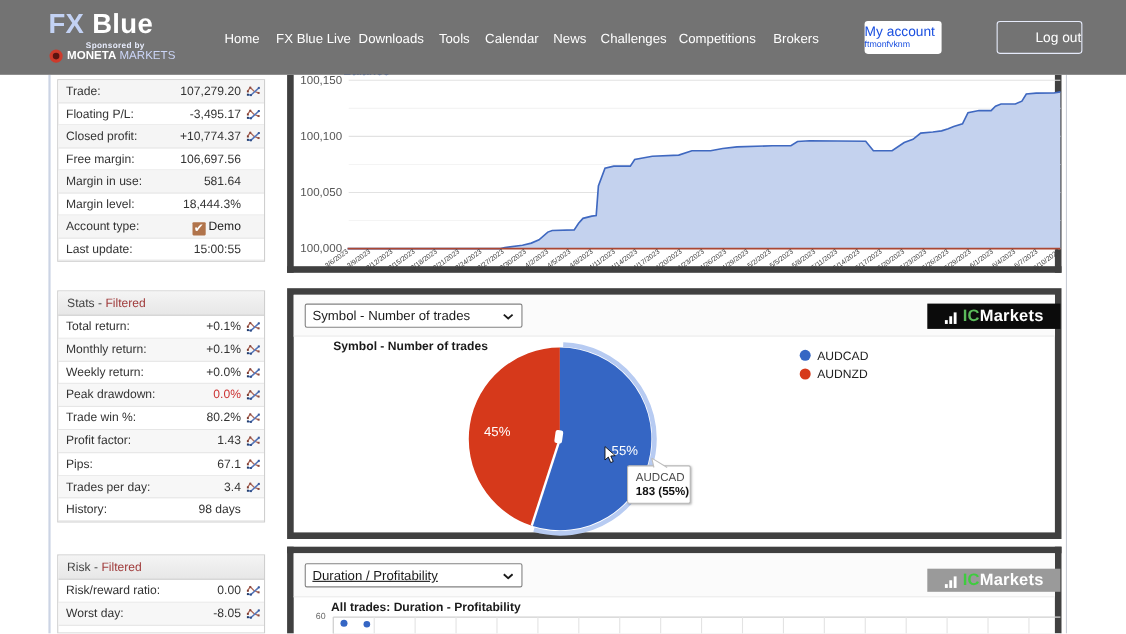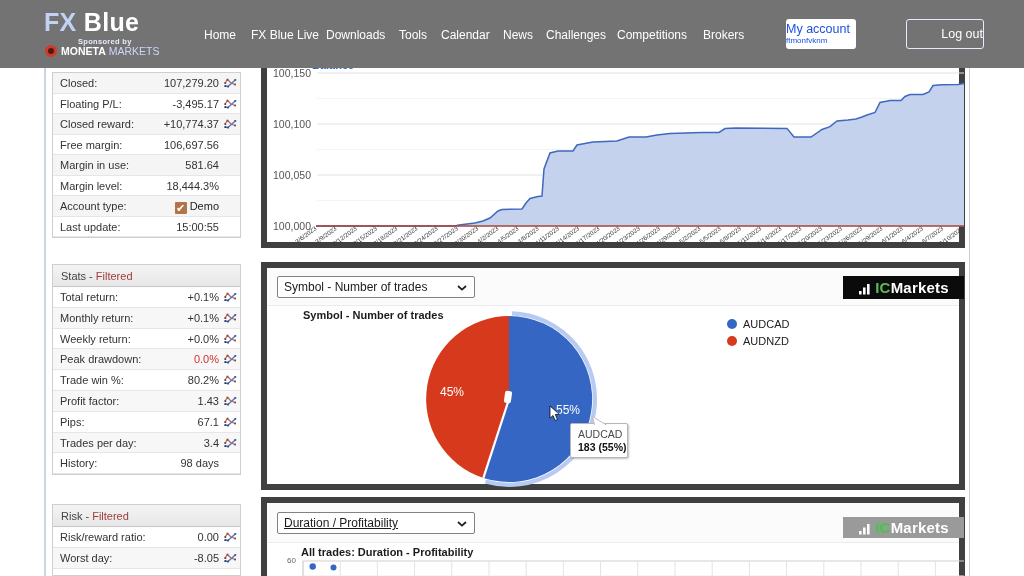--- a/index.html
+++ b/index.html
@@ -188,21 +188,21 @@
         <line x1="668.4" y1="58" x2="668.4" y2="79" stroke="#e3e3e3" stroke-width="1"></line>
     <line x1="36" y1="73" x2="697" y2="73" stroke="#ededed"></line>
     <line x1="36" y1="58" x2="36" y2="79" stroke="#cfcfcf"></line>
     <circle cx="45.7" cy="63.5" r="3.2" fill="#3566c4"></circle>
     <circle cx="66.5" cy="64.5" r="3" fill="#3566c4"></circle>
   </svg>
 </div>
 
 <div class="panel" id="p1" style="top:72px;">
 <div class="trow">
-        <span class="tl">Closed:</span>
+        <span class="tl">Trade:</span>
         <span class="tv ">107,279.20</span>
         <svg class="ticon" width="13" height="10" viewBox="0 0 13 10">
           <polyline points="1,5 3.5,1.5 7,5 11,6.5" fill="none" stroke="#b06a5a" stroke-width="1.2"></polyline>
           <polyline points="1,8 4,8.6 11.5,1.8" fill="none" stroke="#5577bb" stroke-width="1.4"></polyline>
           <rect x="0.4" y="4.2" width="1.8" height="1.8" fill="#7a3b30"></rect>
           <rect x="2.6" y="0.8" width="1.8" height="1.8" fill="#8a4a40"></rect>
           <rect x="0.4" y="7.2" width="1.8" height="1.8" fill="#223b66"></rect>
           <rect x="3.2" y="7.6" width="1.8" height="1.8" fill="#33508a"></rect>
           <rect x="10.4" y="1.0" width="1.8" height="1.8" fill="#3a5a99"></rect>
           <rect x="10.2" y="5.6" width="1.8" height="1.8" fill="#8a4a40"></rect>
@@ -216,21 +216,21 @@
           <polyline points="1,8 4,8.6 11.5,1.8" fill="none" stroke="#5577bb" stroke-width="1.4"></polyline>
           <rect x="0.4" y="4.2" width="1.8" height="1.8" fill="#7a3b30"></rect>
           <rect x="2.6" y="0.8" width="1.8" height="1.8" fill="#8a4a40"></rect>
           <rect x="0.4" y="7.2" width="1.8" height="1.8" fill="#223b66"></rect>
           <rect x="3.2" y="7.6" width="1.8" height="1.8" fill="#33508a"></rect>
           <rect x="10.4" y="1.0" width="1.8" height="1.8" fill="#3a5a99"></rect>
           <rect x="10.2" y="5.6" width="1.8" height="1.8" fill="#8a4a40"></rect>
         </svg>
       </div>
       <div class="trow">
-        <span class="tl">Closed reward:</span>
+        <span class="tl">Closed profit:</span>
         <span class="tv ">+10,774.37</span>
         <svg class="ticon" width="13" height="10" viewBox="0 0 13 10">
           <polyline points="1,5 3.5,1.5 7,5 11,6.5" fill="none" stroke="#b06a5a" stroke-width="1.2"></polyline>
           <polyline points="1,8 4,8.6 11.5,1.8" fill="none" stroke="#5577bb" stroke-width="1.4"></polyline>
           <rect x="0.4" y="4.2" width="1.8" height="1.8" fill="#7a3b30"></rect>
           <rect x="2.6" y="0.8" width="1.8" height="1.8" fill="#8a4a40"></rect>
           <rect x="0.4" y="7.2" width="1.8" height="1.8" fill="#223b66"></rect>
           <rect x="3.2" y="7.6" width="1.8" height="1.8" fill="#33508a"></rect>
           <rect x="10.4" y="1.0" width="1.8" height="1.8" fill="#3a5a99"></rect>
           <rect x="10.2" y="5.6" width="1.8" height="1.8" fill="#8a4a40"></rect>

